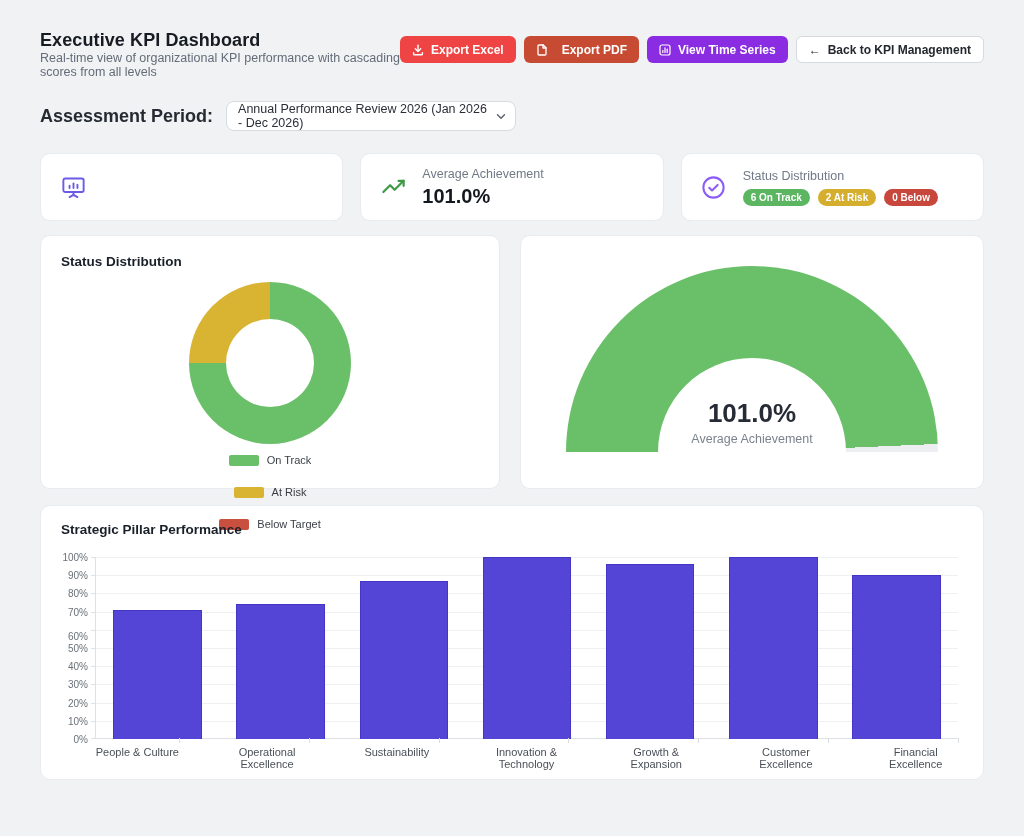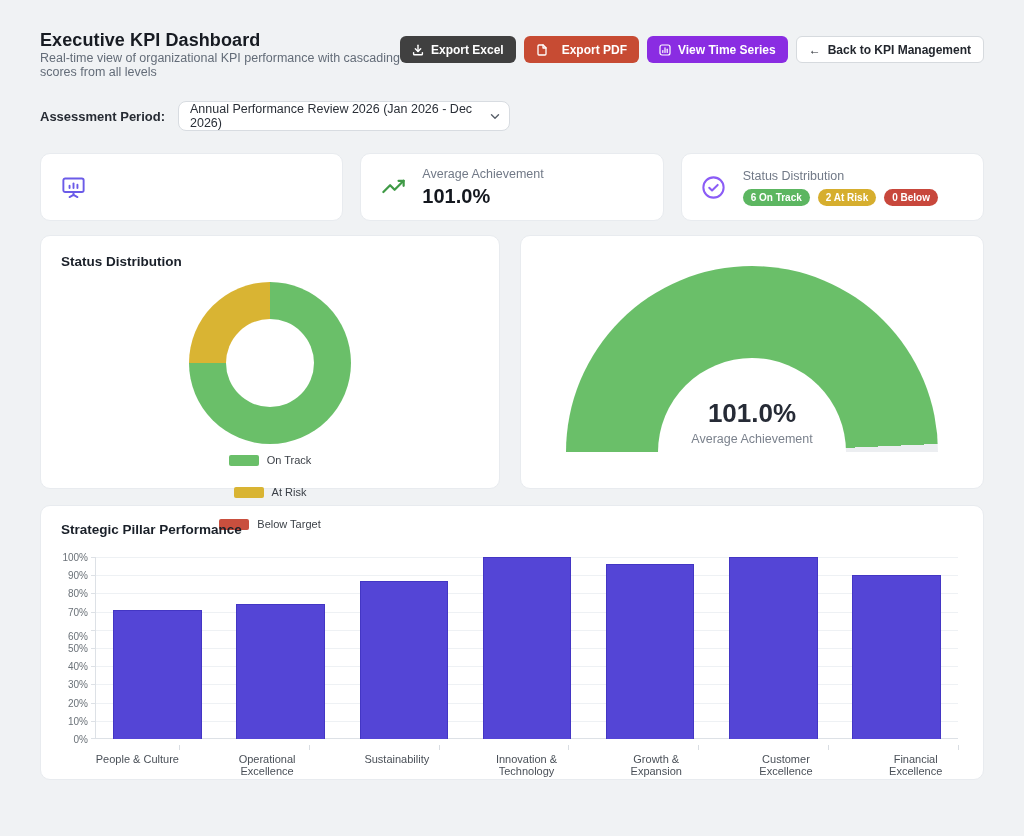--- a/index.html
+++ b/index.html
@@ -18,30 +18,30 @@
   .page-title { font-size:18px; font-weight:700; letter-spacing:.1px; margin-top:6px; }
   .page-subtitle { font-size:12.5px; color:#636c78; margin-top:0; }
   .header-actions { display:flex; gap:8px; margin-top:12px; }
   .btn {
     display:inline-flex; align-items:center; gap:7px;
     height:27px; padding:0 12px; border:none; border-radius:6px;
     font-family:inherit; font-size:12px; font-weight:700; color:#fff; cursor:pointer;
     white-space:nowrap;
   }
   .btn svg { display:block; }
-  .btn-green  { background:#404040; }
+  .btn-green  { background:#ef4444; }
   .btn-red    { background:#c74b33; }
   .btn-purple { background:#8a2ce2;align-items:center; }
   .btn-white  { background:#ffffff; color:#23272e; border:1px solid #d6dade; }
 
   
   .filter-row { display:flex; align-items:center; gap:13px; margin-top:22px; }
-  .filter-label { font-size:13px; font-weight:700; color:#262b33; }
+  .filter-label { font-size:18px; font-weight:700; color:#262b33; }
   .select {
-    width:332px; height:30px; background:#fff;
+    width:290px; height:30px; background:#fff;
     border:1px solid #d8dce1; border-radius:8px;
     display:flex; align-items:center; justify-content:space-between;
     padding:0 9px 0 11px; font-size:12.5px; color:#2a2f37; cursor:pointer;
   }
   .select svg { flex:none; margin-left:4px; }
 
   
   .card { background:#fff; border:1px solid #e8ebef; border-radius:10px; }
   .stats-row { display:flex; gap:17px; margin-top:22px; }
   .stat-card { flex:1; height:68px; display:flex; align-items:center; gap:15px; padding:0 18px; }
@@ -89,21 +89,21 @@
   .bar-chart { display:flex; margin-top:20px; }
   .bc-y { position:relative; width:34px; height:182px; flex:none; }
   .bc-ylabel { position:absolute; right:7px; transform:translateY(-50%); font-size:10px; color:#6a7178; white-space:nowrap; }
   .bc-plot { position:relative; flex:1; height:182px; border-left:1px solid #dde1e6; }
   .bc-grid { position:absolute; left:0; right:0; height:1px; background:#eef1f4; }
   .bc-grid.base { background:#dde1e6; }
   .bc-grid::before { content:""; position:absolute; left:-5px; width:4px; height:1px; background:#dde1e6; }
   .bc-bars { position:absolute; left:0; right:0; top:0; bottom:0; display:flex; }
   .bc-slot { flex:1; display:flex; align-items:flex-end; justify-content:center; }
   .bc-bar { width:72%; background:#5445d6; border:1px solid #4336c4; border-bottom:none; }
-  .bc-xrow { display:flex; margin-left:34px; margin-top:14px;gap:45px; }
+  .bc-xrow { display:flex; margin-left:34px; margin-top:7px;gap:45px; }
   .bc-xcell { position:relative; flex:1; text-align:center; font-size:11px; color:#4a5058; }
   .bc-xcell::before { content:""; position:absolute; right:-0.5px; top:-8px; width:1px; height:5px; background:#d9dde2; }
 </style>
 </head>
 <body>
 
 <div class="page">
 
   <div class="header-row">
     <div>

